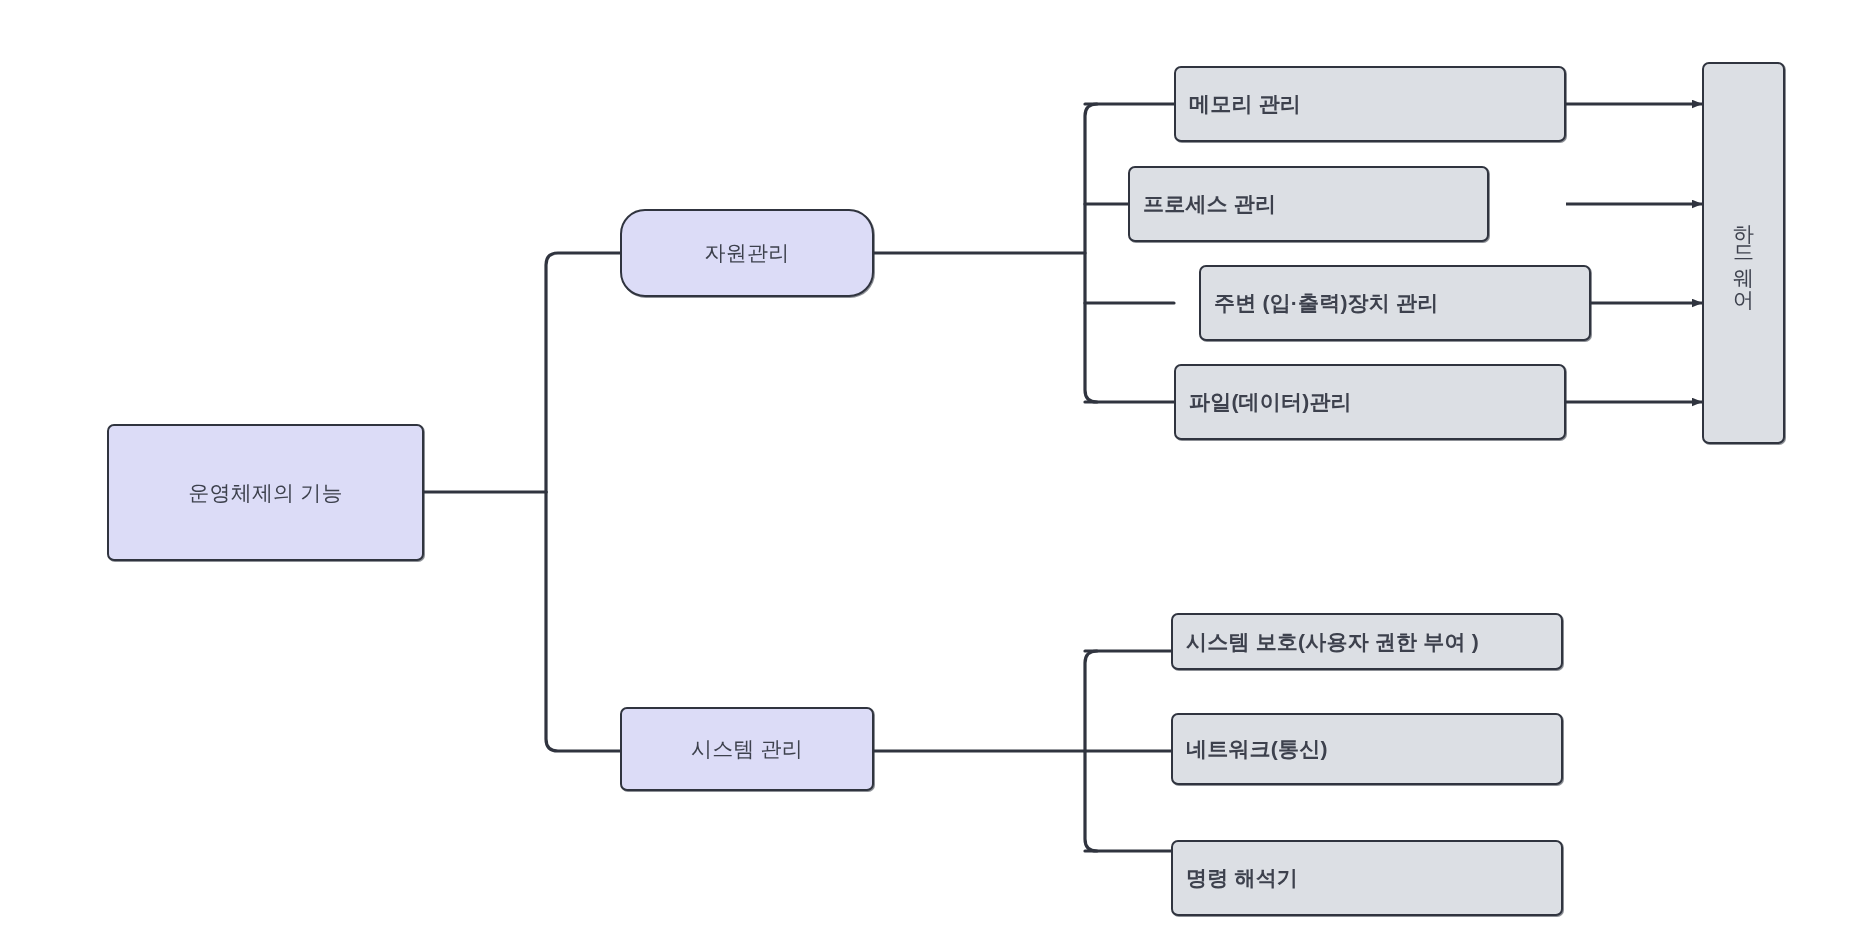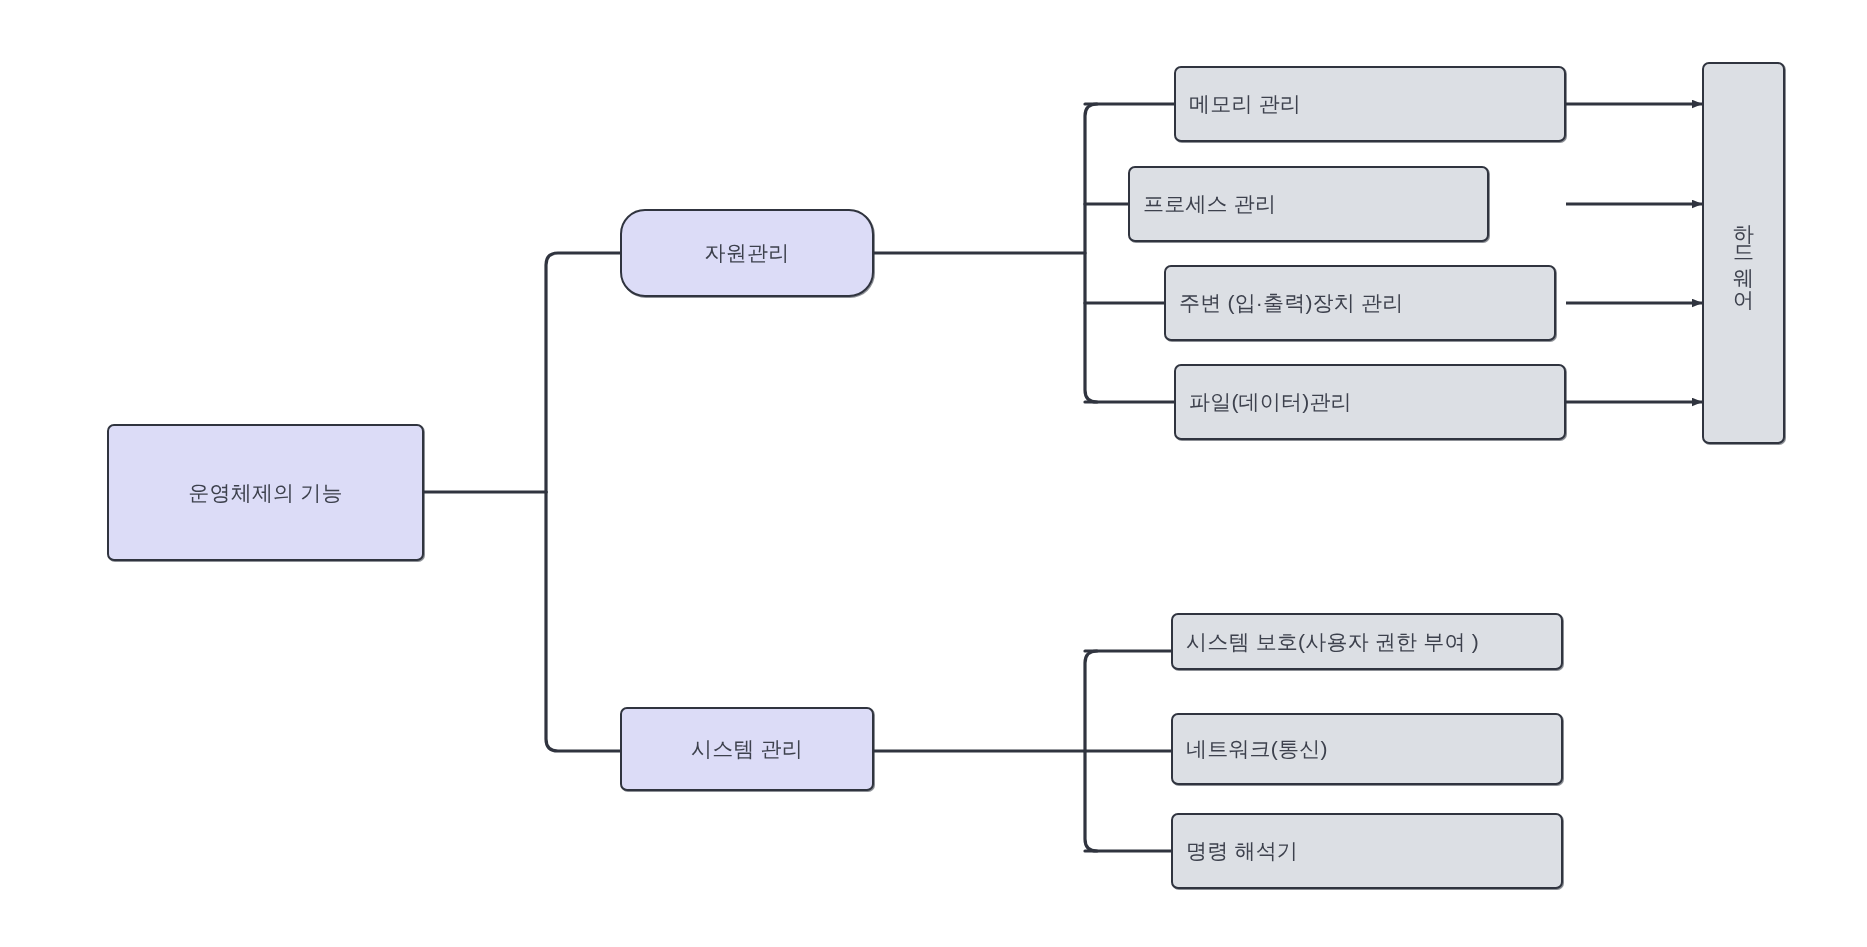--- a/index.html
+++ b/index.html
@@ -46,20 +46,21 @@
   }
   .n-root .node-label,
   .n-branch .node-label {
     font-size: 21px;
     text-align: center;
   }
   
   .n-leaf {
     background: #dcdfe4;
     justify-content: flex-start;
+    font-weight: bold;
   }
   .n-leaf .node-label {
     font-size: 21px;
     padding-left: 13px;
     text-align: left;
   }
   
   .n-hw {
     background: #dcdfe4;
     justify-content: center;
@@ -127,37 +128,37 @@
   </div>
 
   <div class="node n-leaf" style="left:1174px; top:66px; width:392px; height:76px;">
     <span class="node-label">메모리 관리</span>
   </div>
 
   <div class="node n-leaf" style="left:1128px; top:166px; width:361px; height:76px;">
     <span class="node-label">프로세스 관리</span>
   </div>
 
-  <div class="node n-leaf" style="left:1164px; top:265px; width:392px; height:76px;">
+  <div class="node n-leaf" style="left:1199px; top:265px; width:392px; height:76px;">
     <span class="node-label">주변 (입·출력)장치 관리</span>
   </div>
 
   <div class="node n-leaf" style="left:1174px; top:364px; width:392px; height:76px;">
     <span class="node-label">파일(데이터)관리</span>
   </div>
 
   <div class="node n-leaf" style="left:1171px; top:613px; width:392px; height:57px;">
     <span class="node-label">시스템 보호(사용자 권한 부여 )</span>
   </div>
 
   <div class="node n-leaf" style="left:1171px; top:713px; width:392px; height:72px;">
     <span class="node-label">네트워크(통신)</span>
   </div>
 
-  <div class="node n-leaf" style="left:1171px; top:813px; width:392px; height:76px;">
+  <div class="node n-leaf" style="left:1171px; top:840px; width:392px; height:76px;">
     <span class="node-label">명령 해석기</span>
   </div>
 
   <div class="node n-hw" style="left:1702px; top:62px; width:83px; height:382px;">
     <span class="node-label">하드웨어</span>
   </div>
 
 </div>
 
 </body></html>

